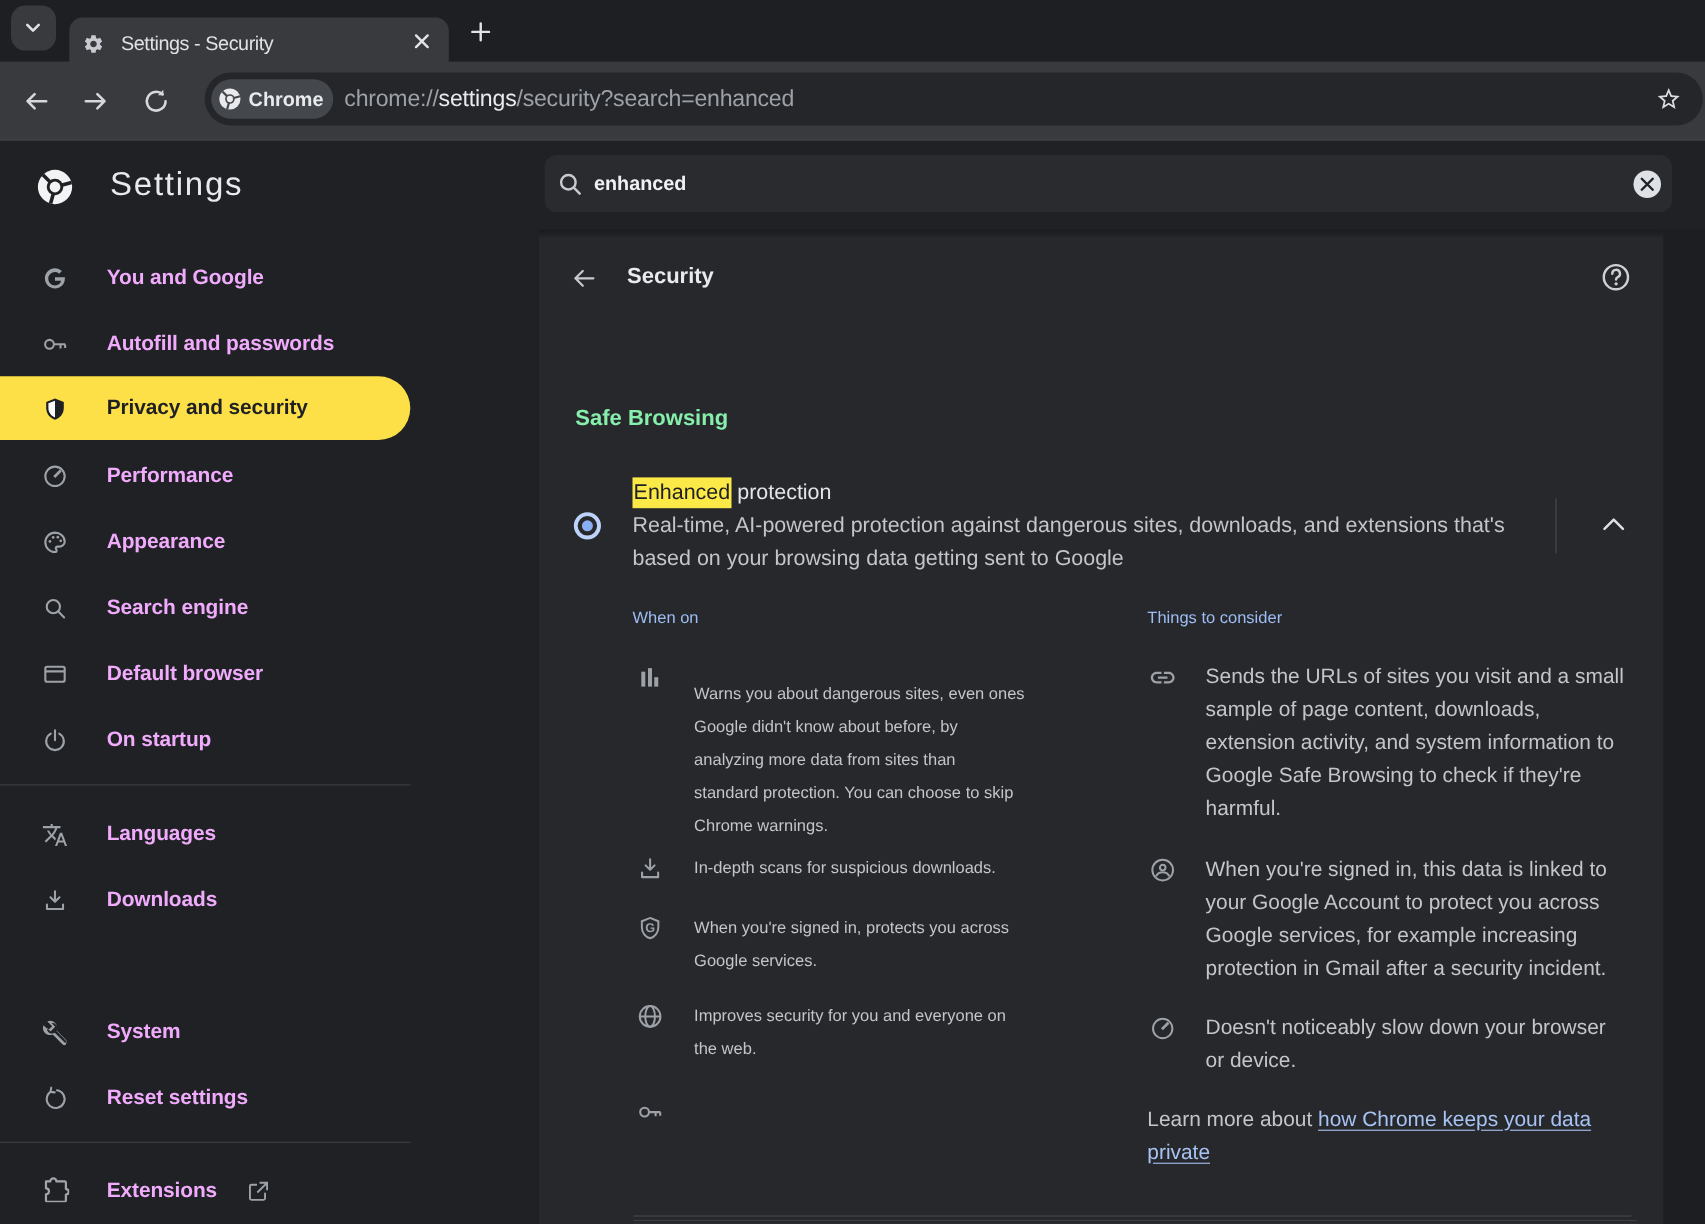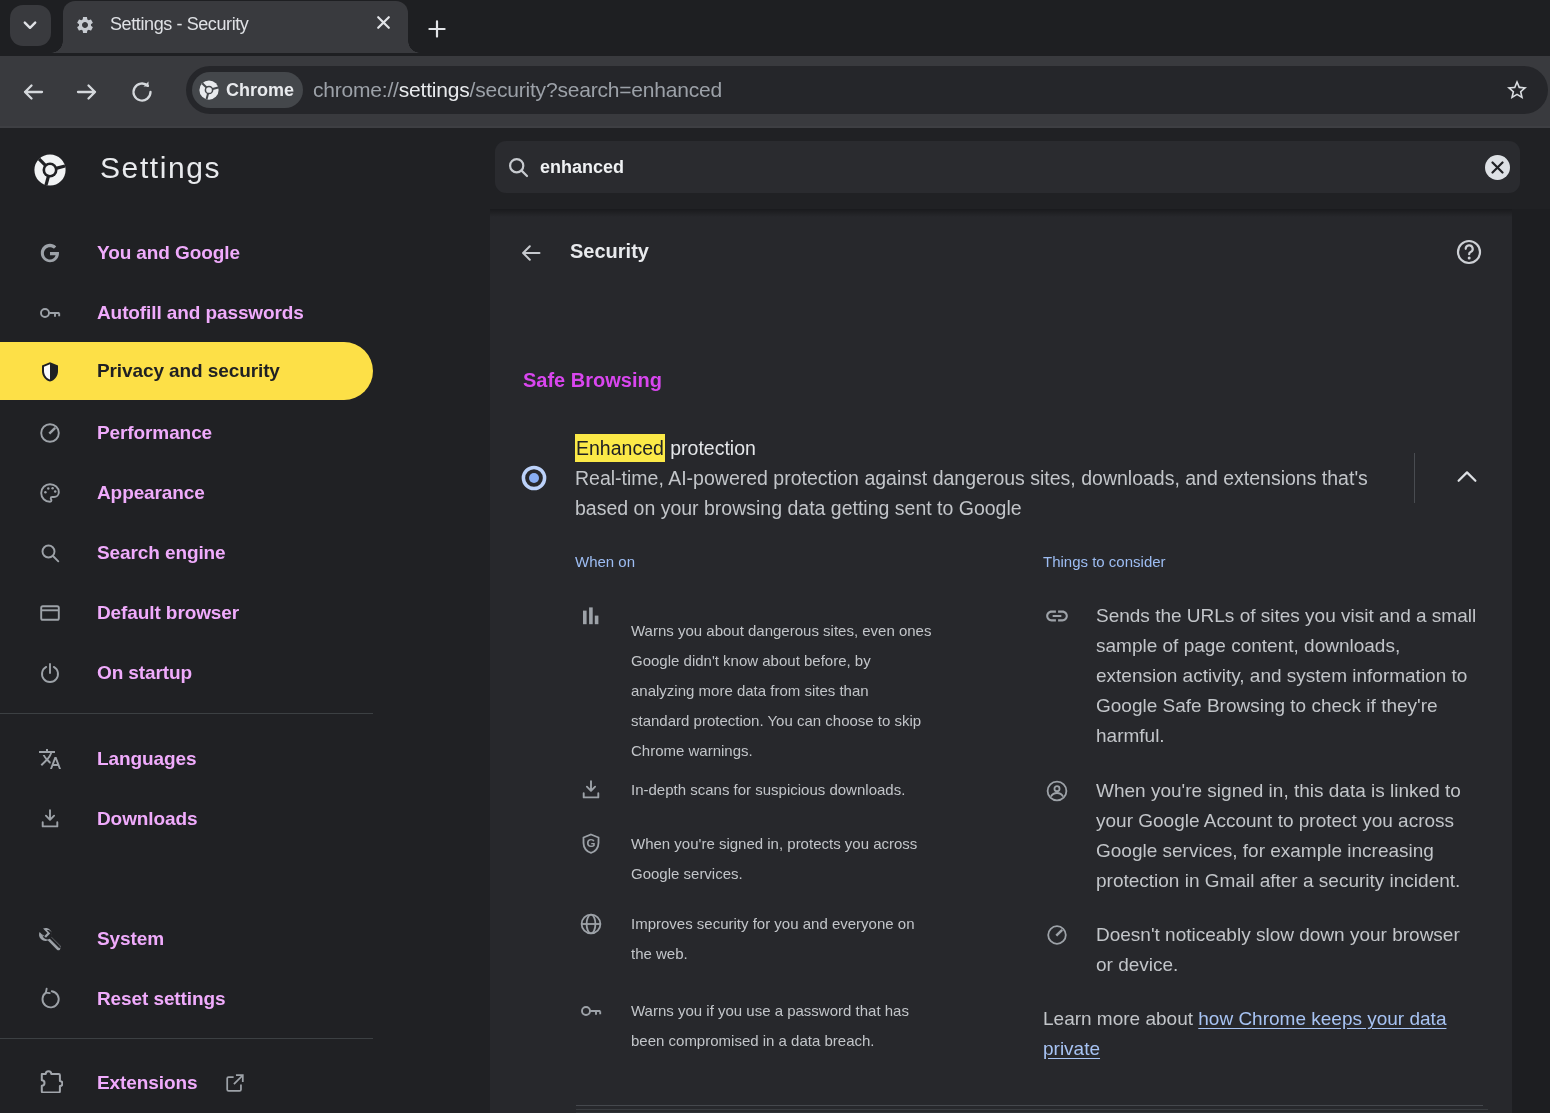--- a/index.html
+++ b/index.html
@@ -2,21 +2,21 @@
 <html><head>
 <meta charset="utf-8">
 <style>
   * { margin:0; padding:0; box-sizing:border-box; }
   html,body { width:1550px; height:1113px; overflow:hidden; }
   body { font-family:"Liberation Sans", sans-serif; background:#202124; position:relative; }
 
   
   #tabstrip { position:absolute; left:0; top:0; width:1550px; height:56px; background:#1E1F22; }
   #chevbtn { position:absolute; left:10px; top:5px; width:41px; height:41px; border-radius:13px; background:#393A3E; }
-  #tab { position:absolute; left:63px; top:1px; width:345px; height:52px; background:#393A3E; border-radius:12px 12px 0 0; }
+  #tab { position:absolute; left:63px; top:16px; width:345px; height:52px; background:#393A3E; border-radius:12px 12px 0 0; }
   .fillet { position:absolute; bottom:0; width:12px; height:12px; }
   #tab-fl { left:-12px; background:radial-gradient(circle 12px at 0 0, rgba(0,0,0,0) 0 11.5px, #393A3E 12px); }
   #tab-fr { right:-12px; background:radial-gradient(circle 12px at 12px 0, rgba(0,0,0,0) 0 11.5px, #393A3E 12px); }
   #tabtitle { position:absolute; left:47px; top:13px; font-size:18px; color:#DFE1E5; letter-spacing:-0.4px; }
 
   
   #toolbar { position:absolute; left:0; top:56px; width:1550px; height:72px; background:#393A3E; }
   #omnibox { position:absolute; left:186px; top:10px; width:1362px; height:48px; border-radius:24px; background:#25262A; }
   #chip { position:absolute; left:6px; top:6px; height:36px; border-radius:18px; background:#44474B; display:flex; align-items:center; padding:0 9px 0 6px; }
   #chip span { color:#E8EAED; font-weight:bold; font-size:18px; margin-left:6px; }
@@ -42,21 +42,21 @@
 
   
   #content { position:absolute; left:490px; top:209px; width:1022px; height:904px; background:#27282C; }
   #topshadow { position:absolute; left:0; top:0; width:100%; height:8px;
      background:linear-gradient(rgba(0,0,0,.35), rgba(0,0,0,0)); }
   #gutter { position:absolute; left:1512px; top:209px; width:38px; height:904px; background:#1D1E21; }
 
   .ctext { position:absolute; font-size:15px; line-height:30px; color:#C2C5C9; }
   .blue { color:#9DBDF3; }
   #sectitle { position:absolute; left:80px; top:31px; font-size:20px; font-weight:bold; color:#E8EAED; }
-  #safebrowsing { position:absolute; left:33px; top:160px; font-size:20px; font-weight:bold; color:#d946ef; }
+  #safebrowsing { position:absolute; left:33px; top:160px; font-size:20px; font-weight:bold; color:#86efac; }
   #eplabel { position:absolute; left:85px; top:224px; font-size:19.5px; line-height:30px; color:#E4E6E9; }
   #eplabel mark { background:#FBE947; color:#202124; padding:3px 1px; }
   .vsep { position:absolute; left:924px; top:244px; width:1px; height:50px; background:#494C51; }
 
   .licon { position:absolute; width:24px; height:24px; }
   svg { display:block; }
   .ic { position:absolute; }
 </style>
 </head>
 <body>
@@ -328,21 +328,20 @@
   <svg class="licon" style="left:555px;top:714px" viewBox="0 0 24 24">
       <g fill="none" stroke="#9DA2A8" stroke-width="1.8">
         <circle cx="12" cy="12" r="8.8"></circle>
         <path d="M11.3 12.7 L17.2 6.8" stroke-width="2.5"></path>
       </g>
     </svg>
   <div class="ctext" style="left:141px; top:392px;margin-top:15px;">Warns you about dangerous sites, even ones<br>Google didn't know about before, by<br>analyzing more data from sites than<br>standard protection. You can choose to skip<br>Chrome warnings.</div>
   <div class="ctext" style="left:141px; top:566px;">In-depth scans for suspicious downloads.</div>
   <div class="ctext" style="left:141px; top:620px;">When you're signed in, protects you across<br>Google services.</div>
   <div class="ctext" style="left:141px; top:700px;">Improves security for you and everyone on<br>the web.</div>
-  <div class="ctext" style="left:141px; top:787px;">Warns you if you use a password that has<br>been compromised in a data breach.</div>
 
   <div class="ctext" style="left:606px; top:392px; font-size:19px;">Sends the URLs of sites you visit and a small<br>sample of page content, downloads,<br>extension activity, and system information to<br>Google Safe Browsing to check if they're<br>harmful.</div>
   <div class="ctext" style="left:606px; top:567px; font-size:19px;">When you're signed in, this data is linked to<br>your Google Account to protect you across<br>Google services, for example increasing<br>protection in Gmail after a security incident.</div>
   <div class="ctext" style="left:606px; top:711px; font-size:19px;">Doesn't noticeably slow down your browser<br>or device.</div>
   <div class="ctext" style="left:553px; top:795px; font-size:19px;">Learn more about <a style="color:#A7C3F3;text-decoration:underline;text-underline-offset:3px;">how Chrome keeps your data<br>private</a></div>
 
   <div style="position:absolute; left:86px; top:896px; width:907px; height:1px; background:#45484D;"></div>
   <div style="position:absolute; left:86px; top:900px; width:912px; height:1px; background:#3A3D41;"></div>
   <div style="position:absolute; left:86px; top:903px; width:914px; height:1px; background:#2E3135;"></div>
 </div>

